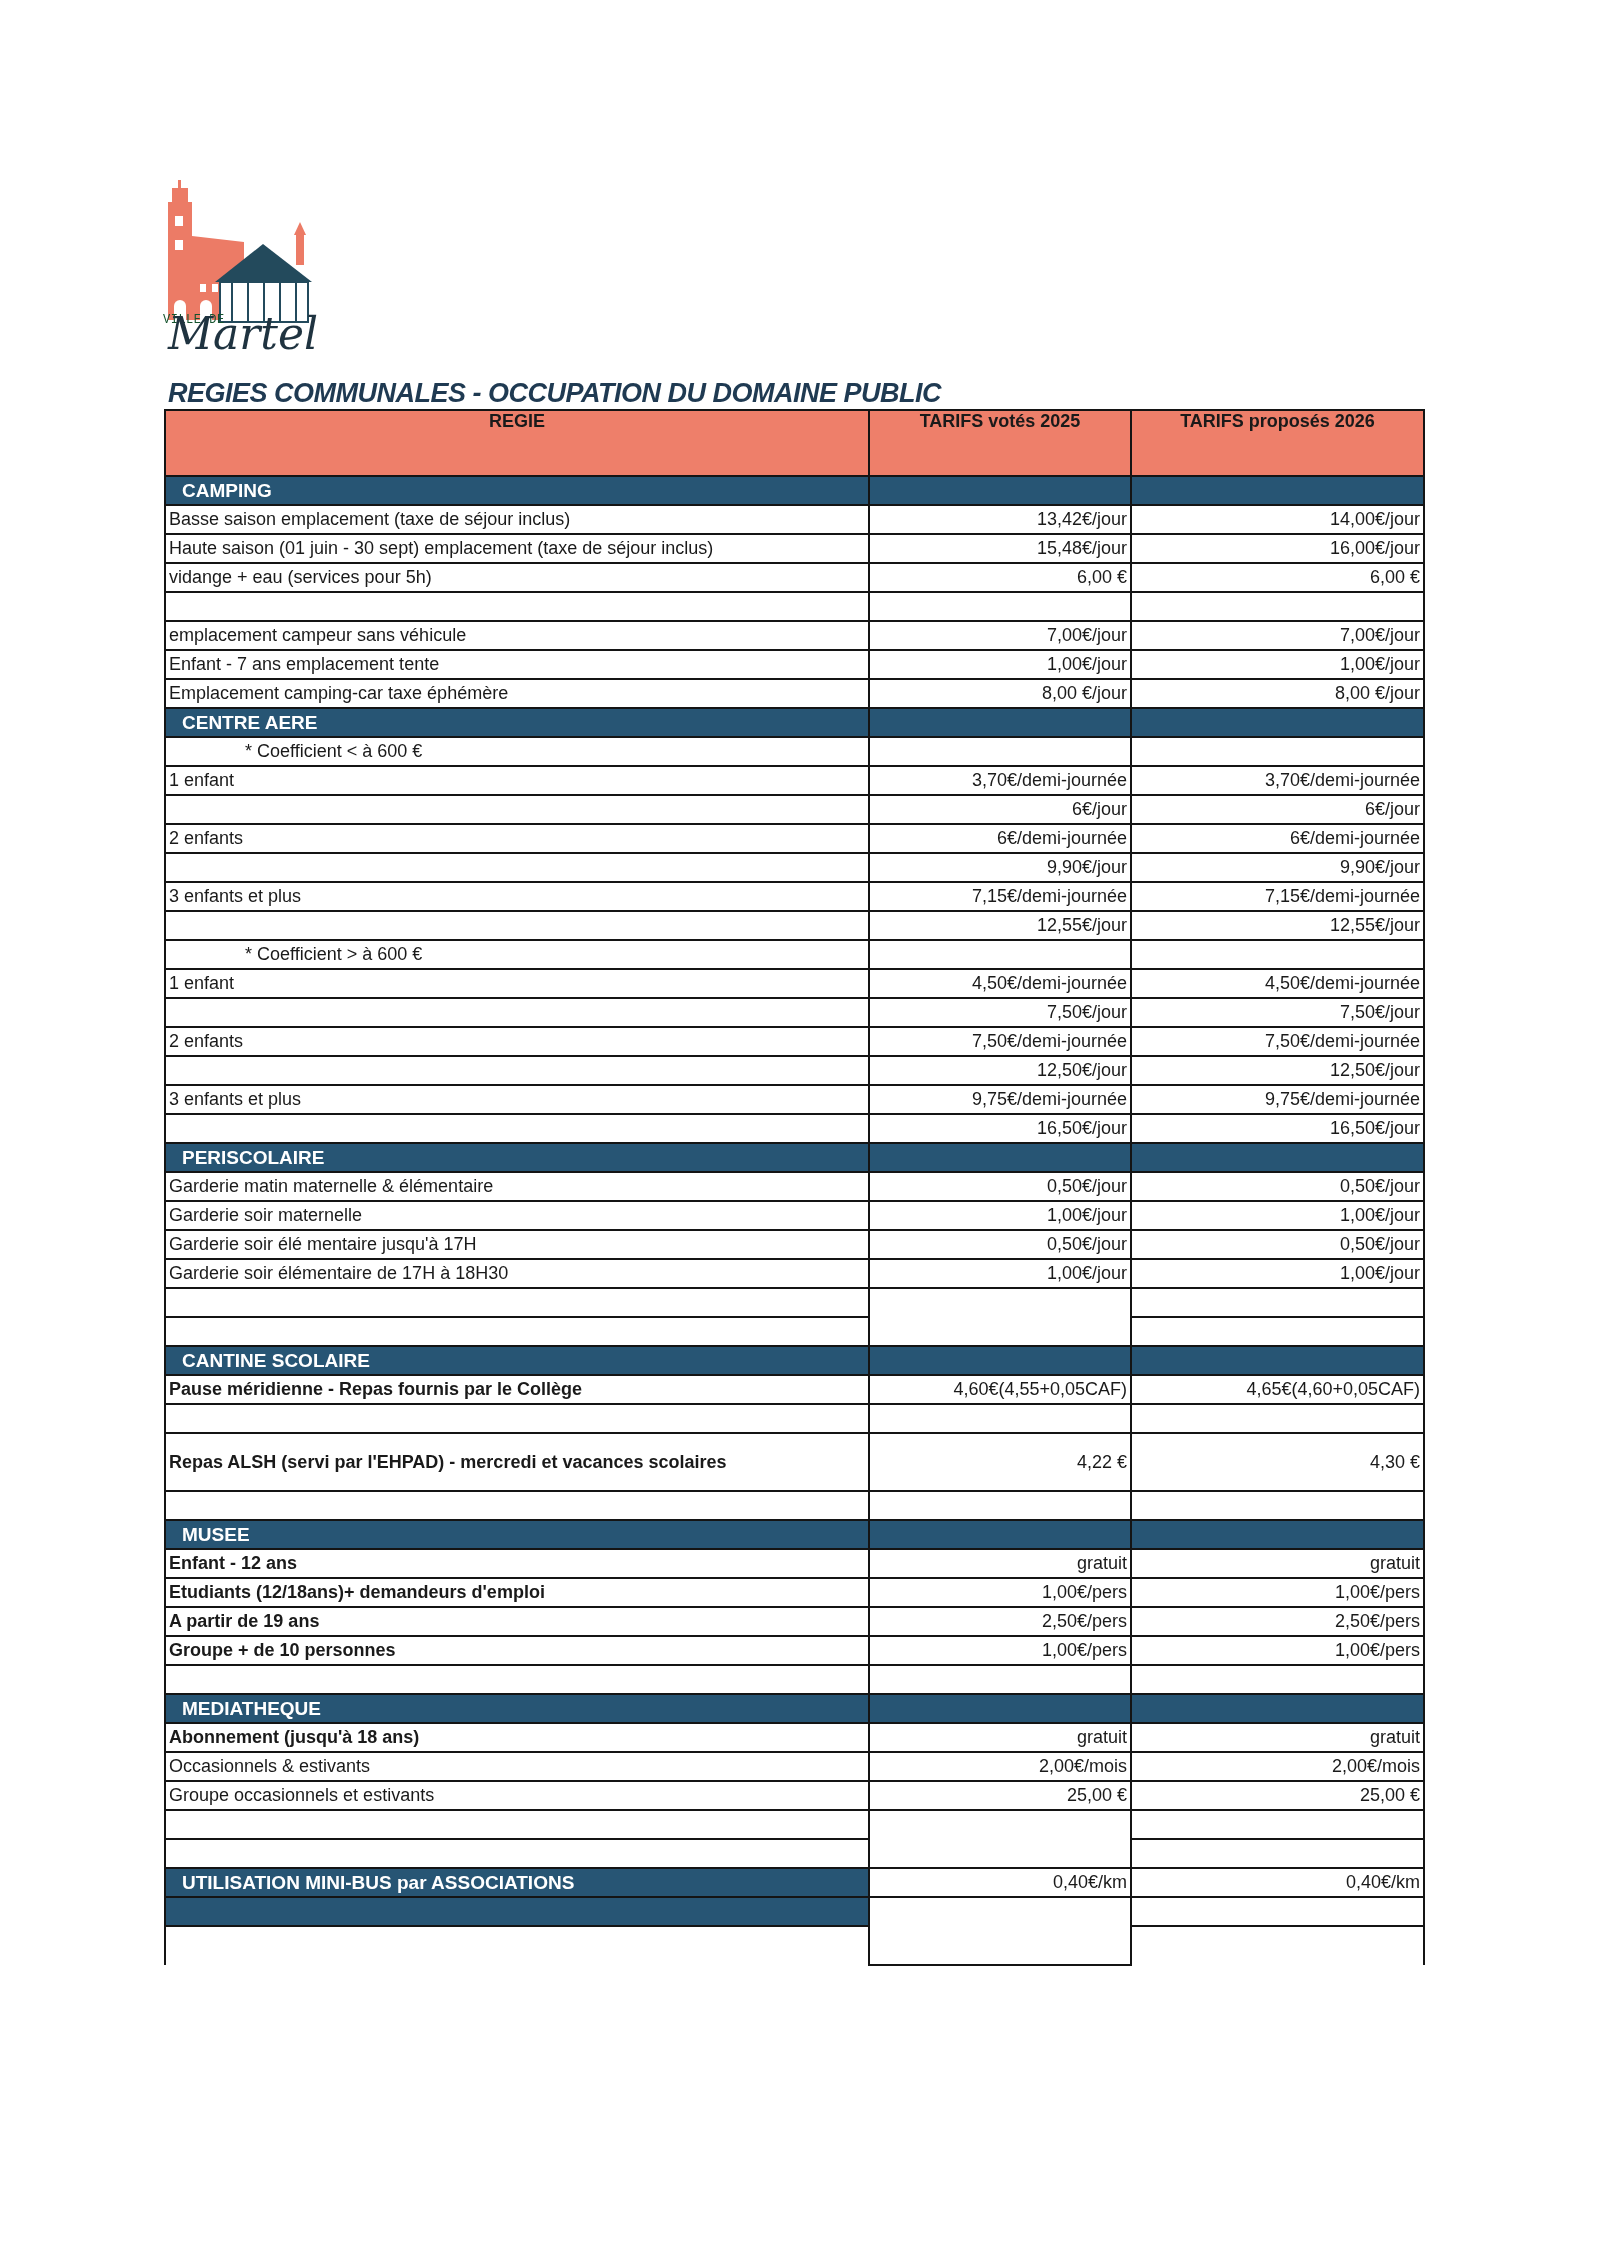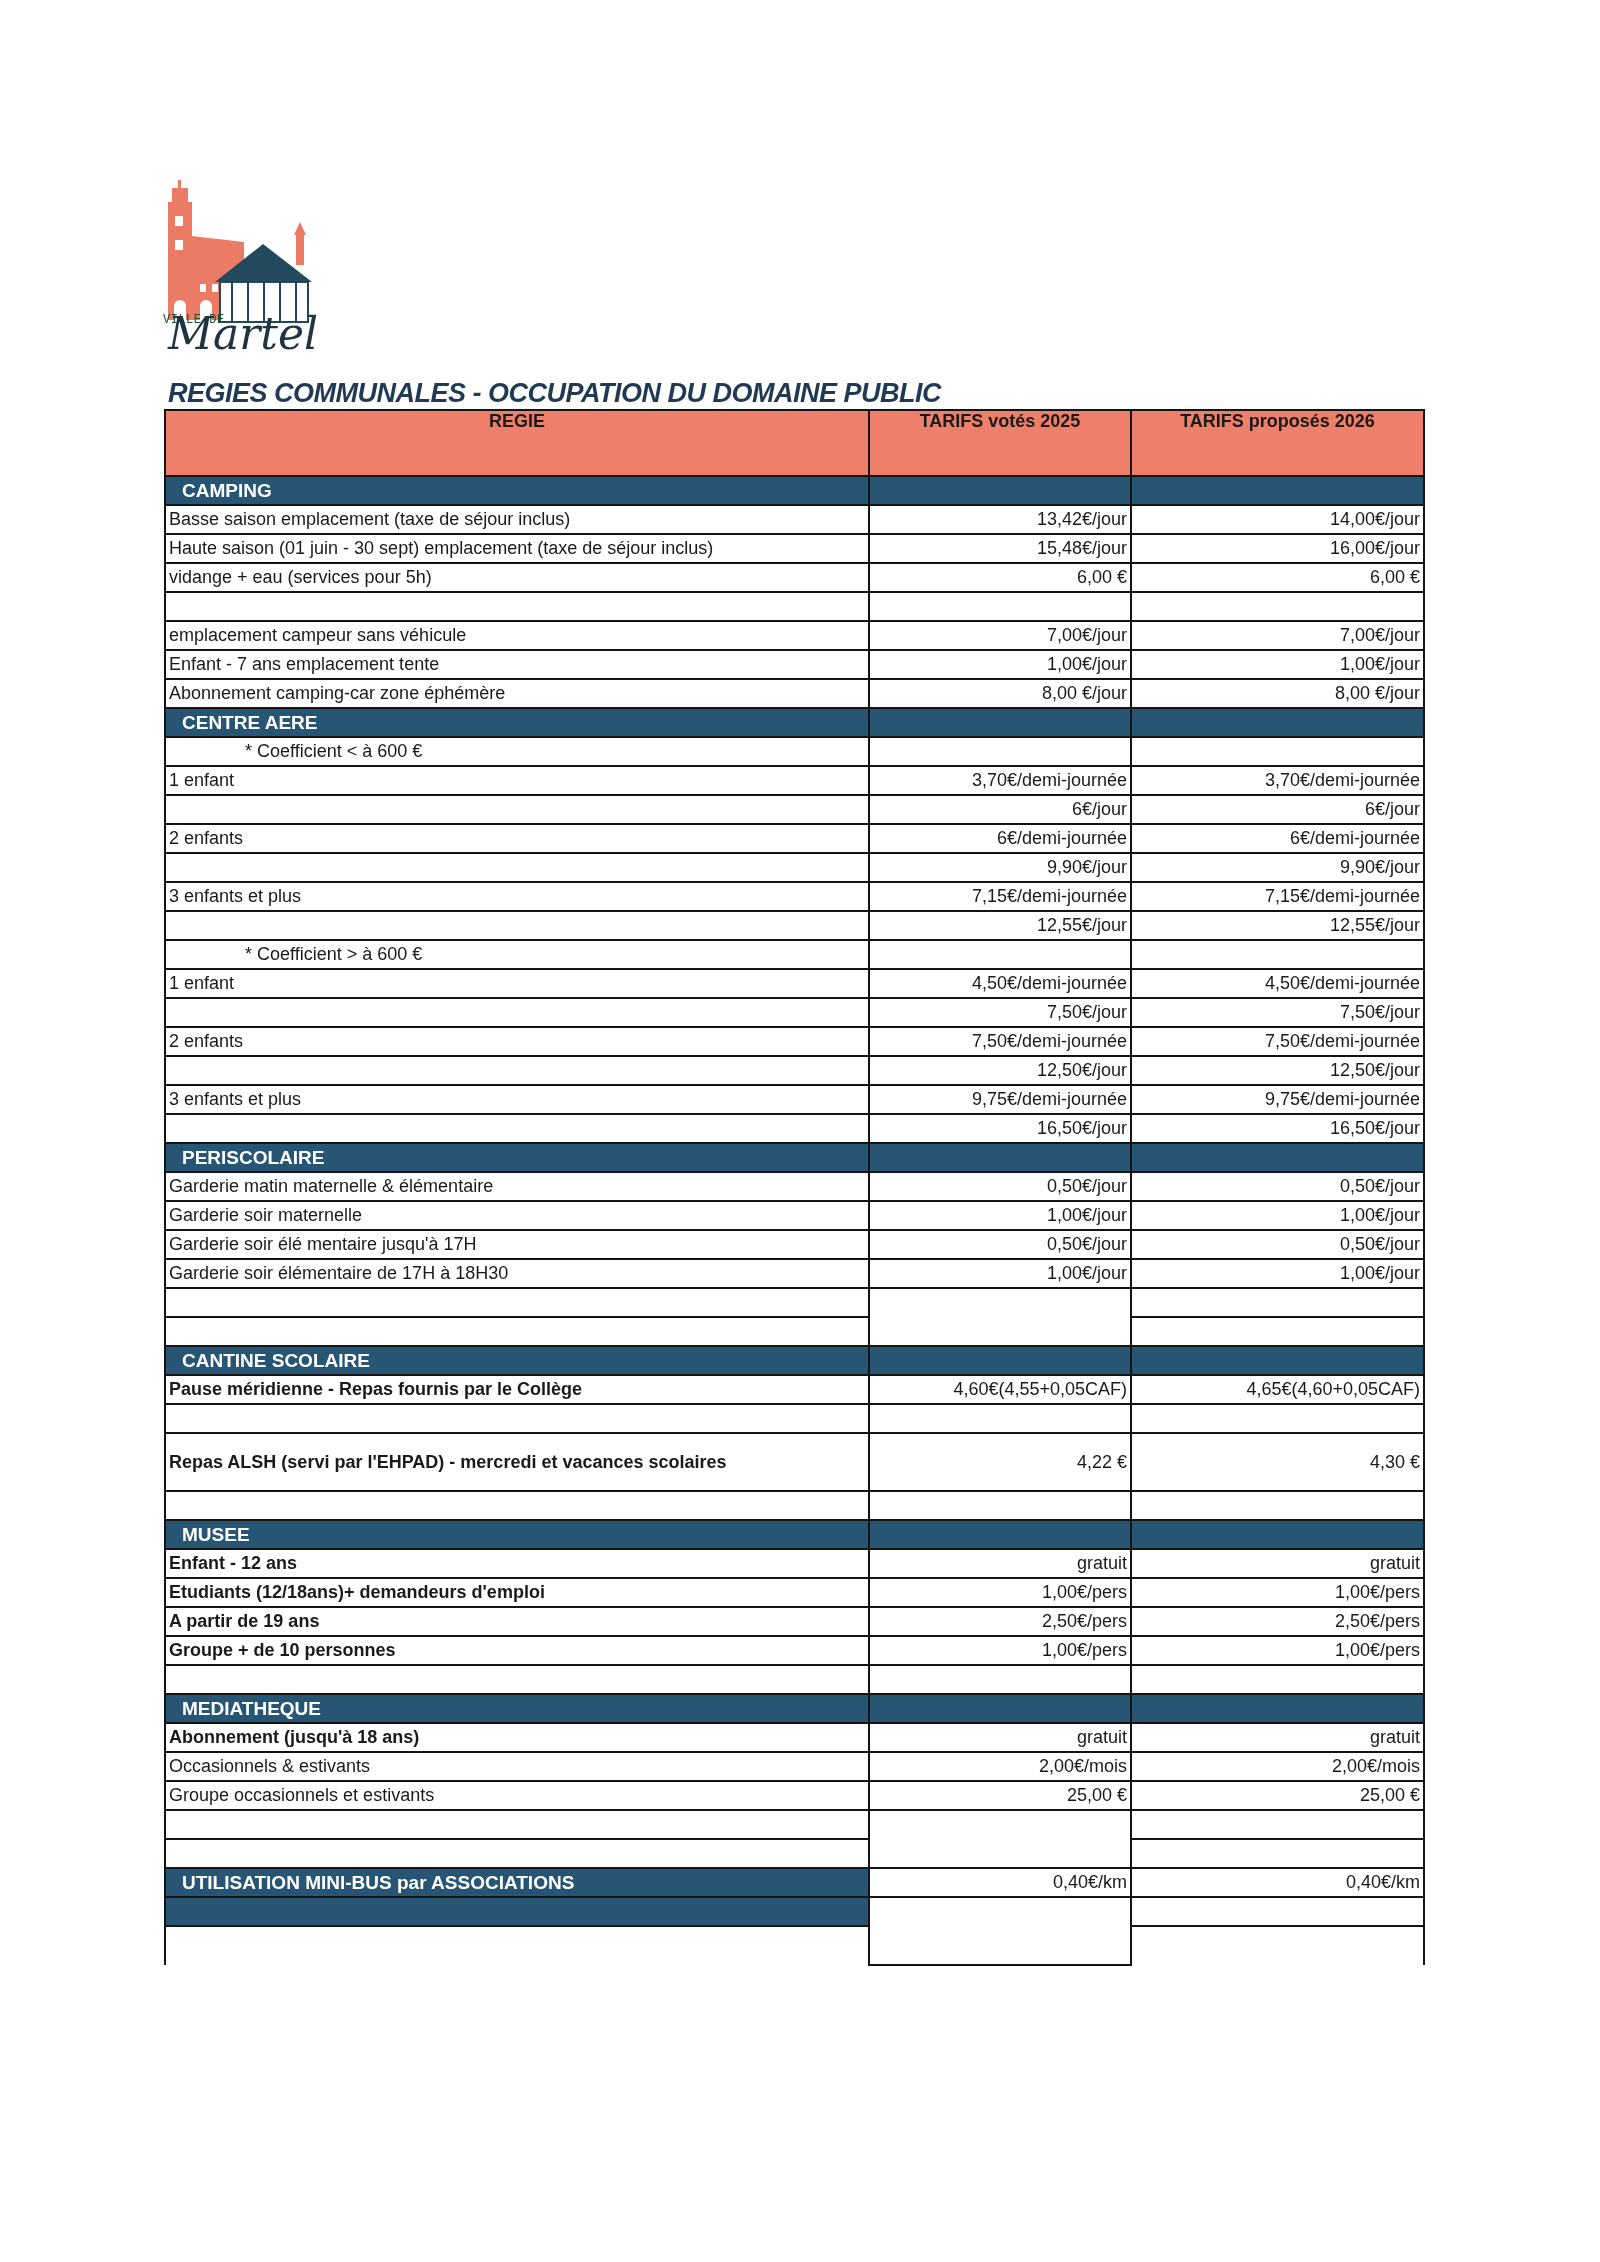--- a/index.html
+++ b/index.html
@@ -103,21 +103,21 @@
         <td class="lbl">emplacement campeur sans véhicule</td>
         <td class="val">7,00€/jour</td>
         <td class="val">7,00€/jour</td>
       </tr>
   <tr class="row">
         <td class="lbl">Enfant - 7 ans emplacement tente</td>
         <td class="val">1,00€/jour</td>
         <td class="val">1,00€/jour</td>
       </tr>
   <tr class="row">
-        <td class="lbl">Abonnement camping-car zone éphémère</td>
+        <td class="lbl">Emplacement camping-car taxe éphémère</td>
         <td class="val">8,00 €/jour</td>
         <td class="val">8,00 €/jour</td>
       </tr>
 
   <tr class="section">
     <td>CENTRE AERE</td>
         <td></td>
         <td></td>
   </tr>
   <tr class="row">

